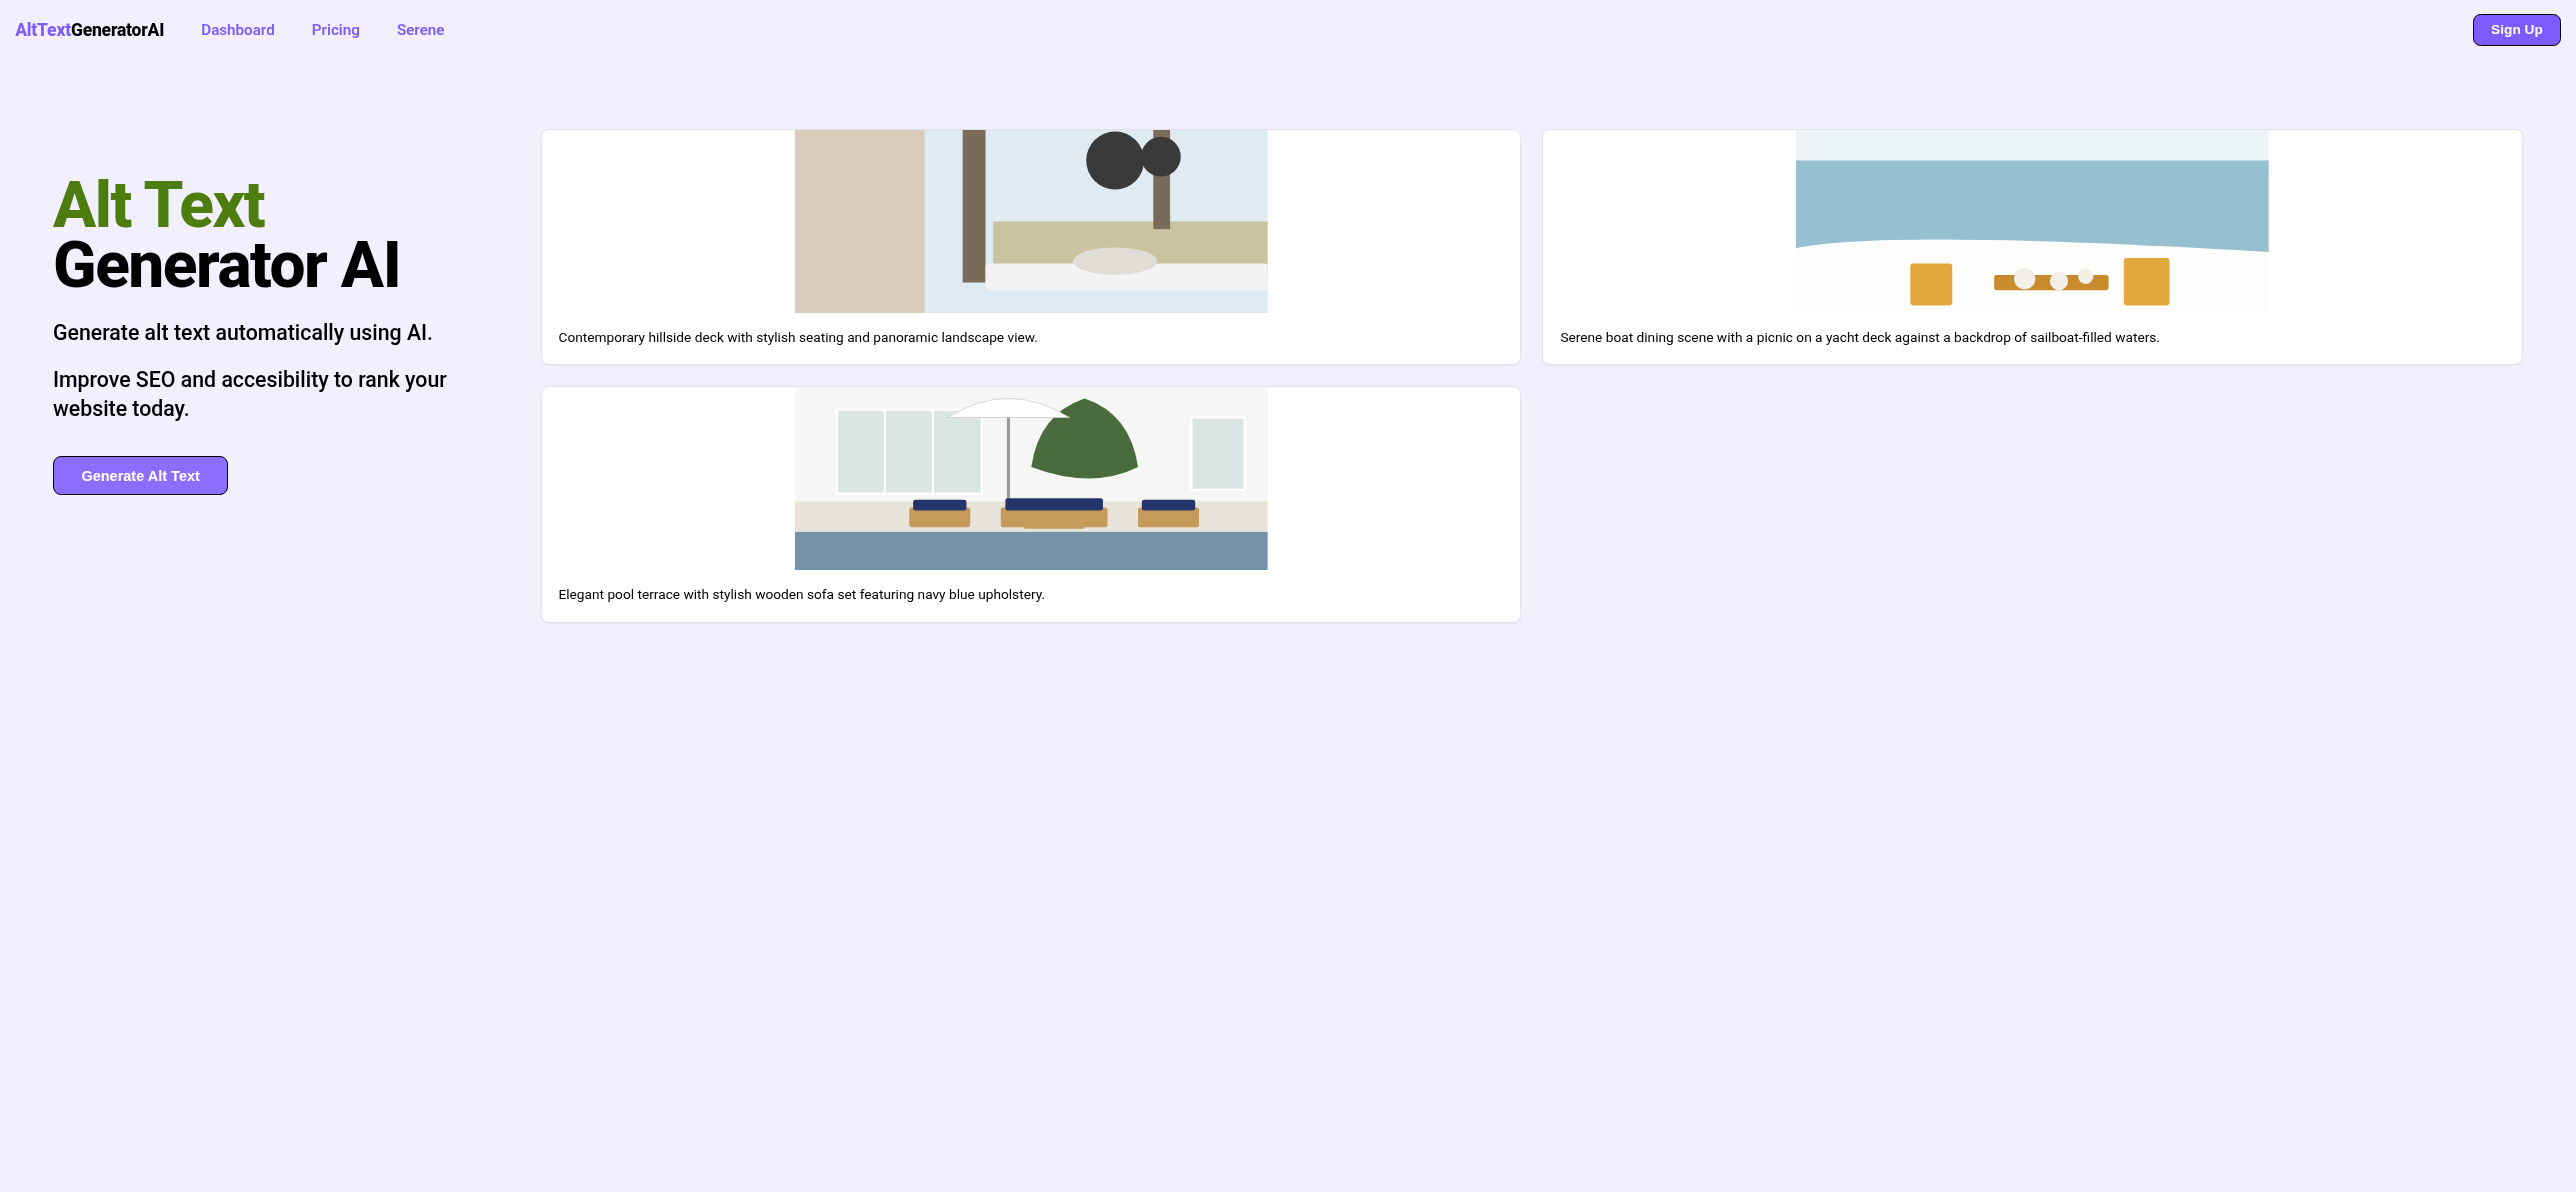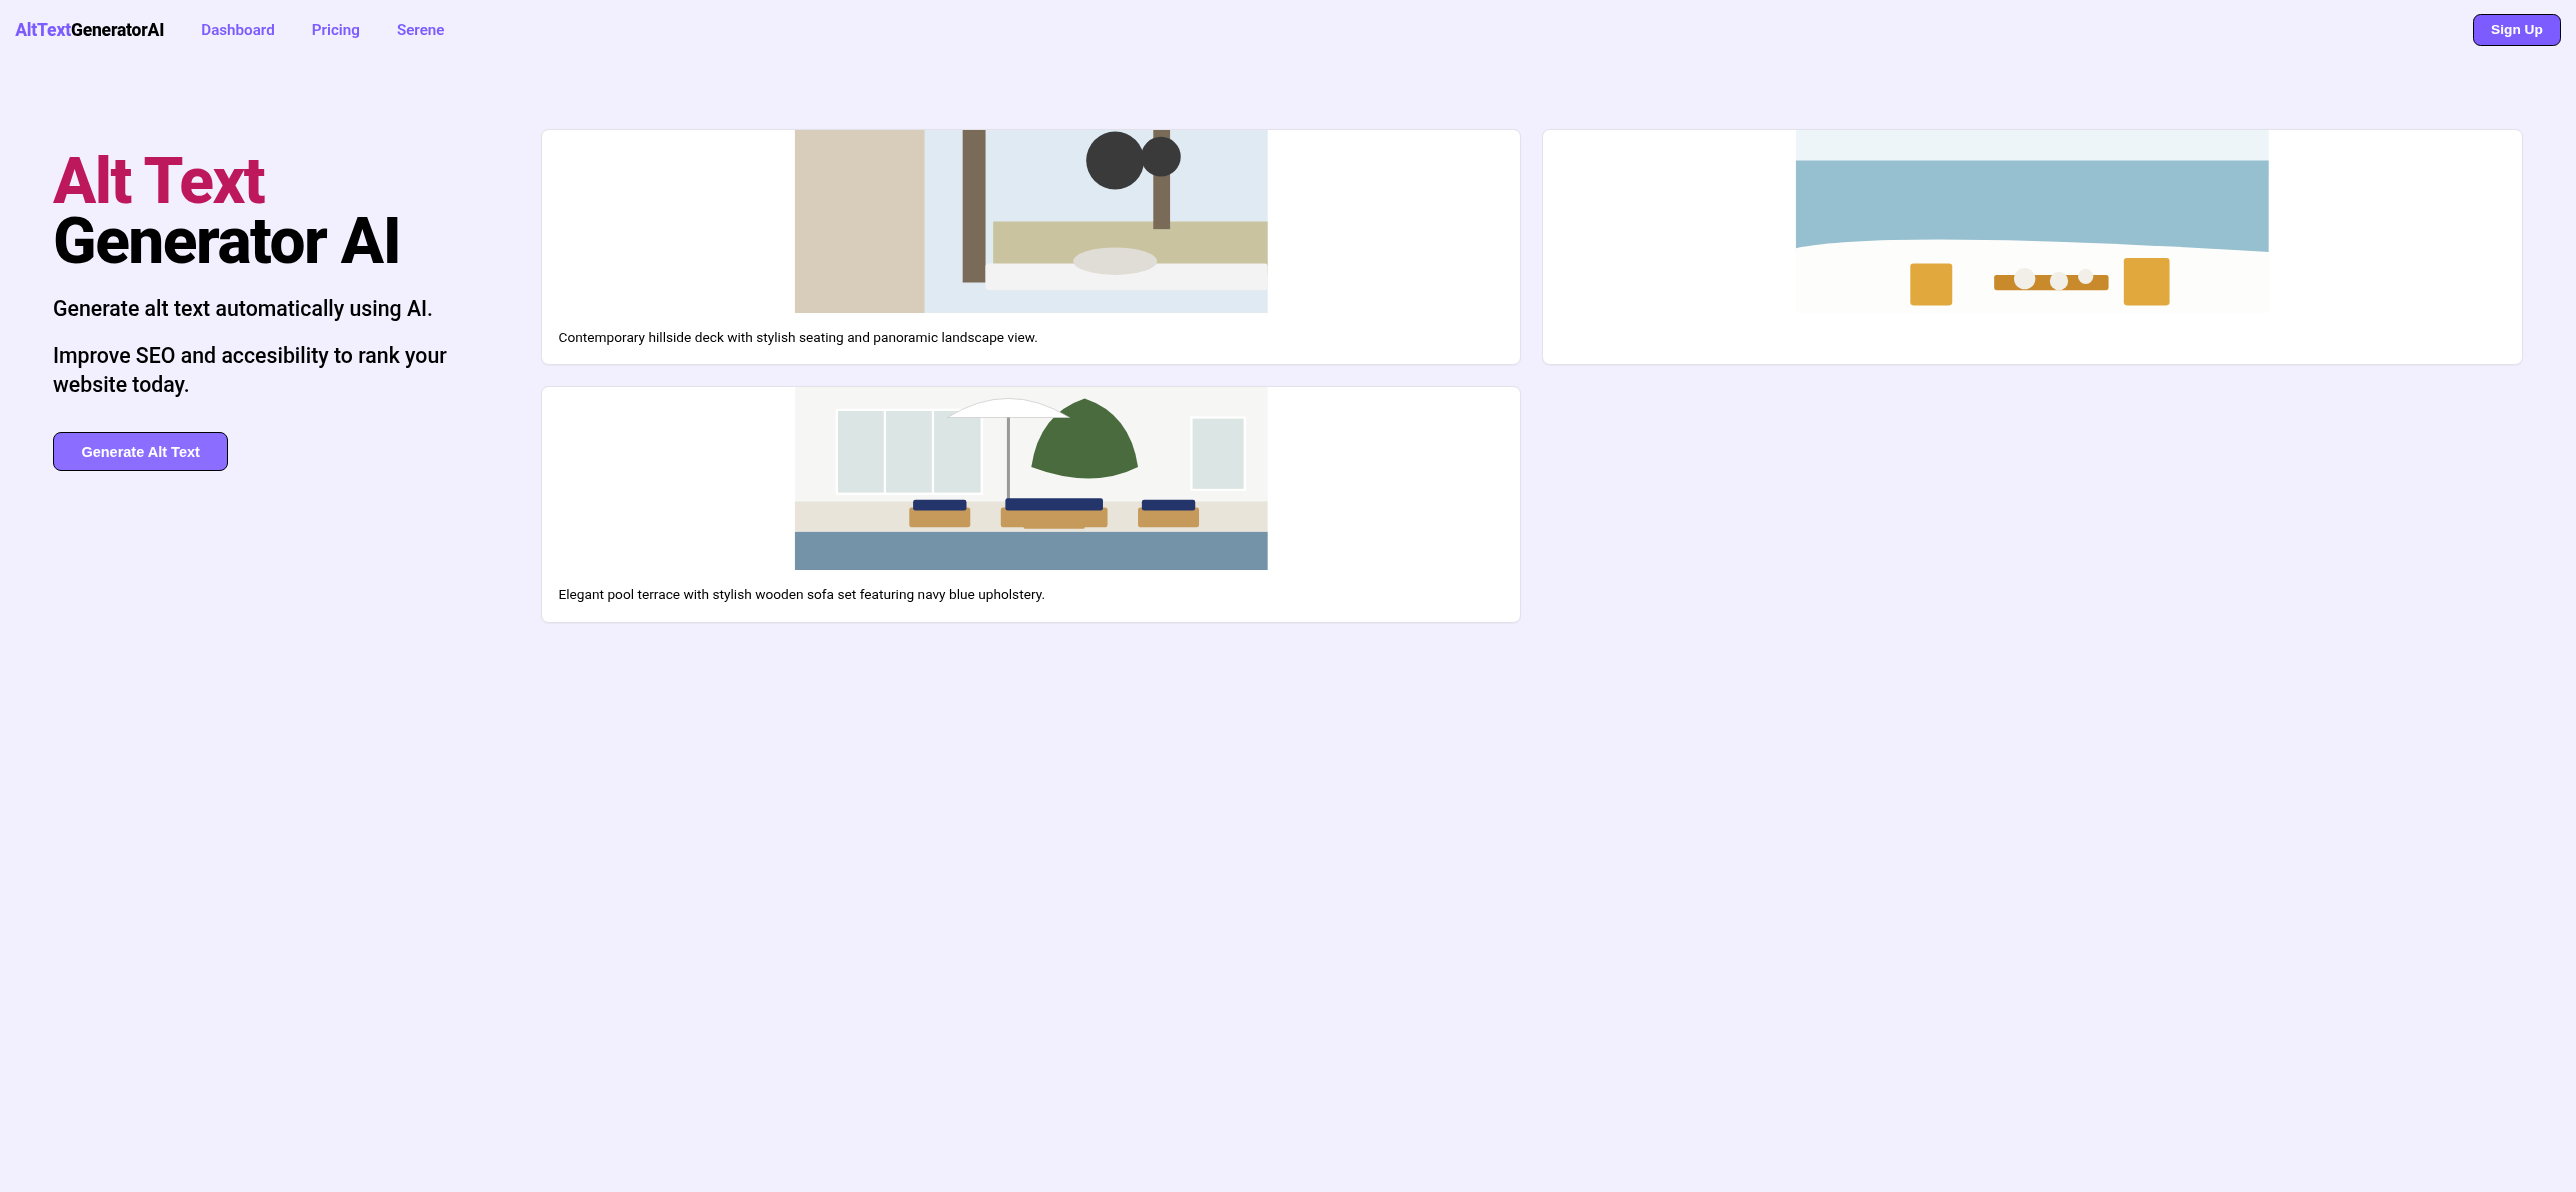--- a/index.html
+++ b/index.html
@@ -54,21 +54,21 @@
     flex: 0 0 457px;
     padding-top: 23px;
   }
   .hero h1 {
     font-size: 64px;
     font-weight: 800;
     line-height: 0.95;
     letter-spacing: -1.5px;
     margin-bottom: 23px;
   }
-  .hero h1 .line1 { color: #be185d; display:block;}
+  .hero h1 .line1 { color: #4d7c0f; display:block;margin-top:24px;}
   .hero h1 .line2 { color: #000; display:block;}
   .hero .sub1 {
     font-size: 21.3px;
     font-weight: 500;
     margin-bottom: 21.3px;
     color:#000;
   }
   .hero .sub2 {
     font-size: 21.3px;
     font-weight: 500;
@@ -193,20 +193,21 @@
         <rect class="sky" width="620" height="60"></rect>
         <rect class="sea" y="40" width="620" height="120"></rect>
         <path class="deck" d="M0,155 Q120,130 620,160 L620,240 L0,240 Z"></path>
         <rect class="table" x="260" y="190" width="150" height="20" rx="3"></rect>
         <rect class="chair" x="150" y="175" width="55" height="55" rx="4"></rect>
         <rect class="chair" x="430" y="168" width="60" height="62" rx="4"></rect>
         <circle class="plate" cx="300" cy="195" r="14"></circle>
         <circle class="plate" cx="345" cy="198" r="12"></circle>
         <circle class="plate" cx="380" cy="192" r="10"></circle>
       </svg>
+      <div class="card-caption">Serene boat dining scene with a picnic on a yacht deck against a backdrop of sailboat-filled waters.</div>
     </div>
 
     <div class="card">
       <svg class="card-img scene4" viewBox="0 0 620 240">
         <rect class="house" width="620" height="150"></rect>
         <rect class="win" x="55" y="30" width="190" height="110"></rect>
         <line x1="118" y1="30" x2="118" y2="140" stroke="#fff" stroke-width="3"></line>
         <line x1="181" y1="30" x2="181" y2="140" stroke="#fff" stroke-width="3"></line>
         <rect class="win" x="520" y="40" width="70" height="95"></rect>
         <path class="tree" d="M380,15 q60,20 70,90 q-60,30 -140,0 q10,-70 70,-90 Z"></path>

